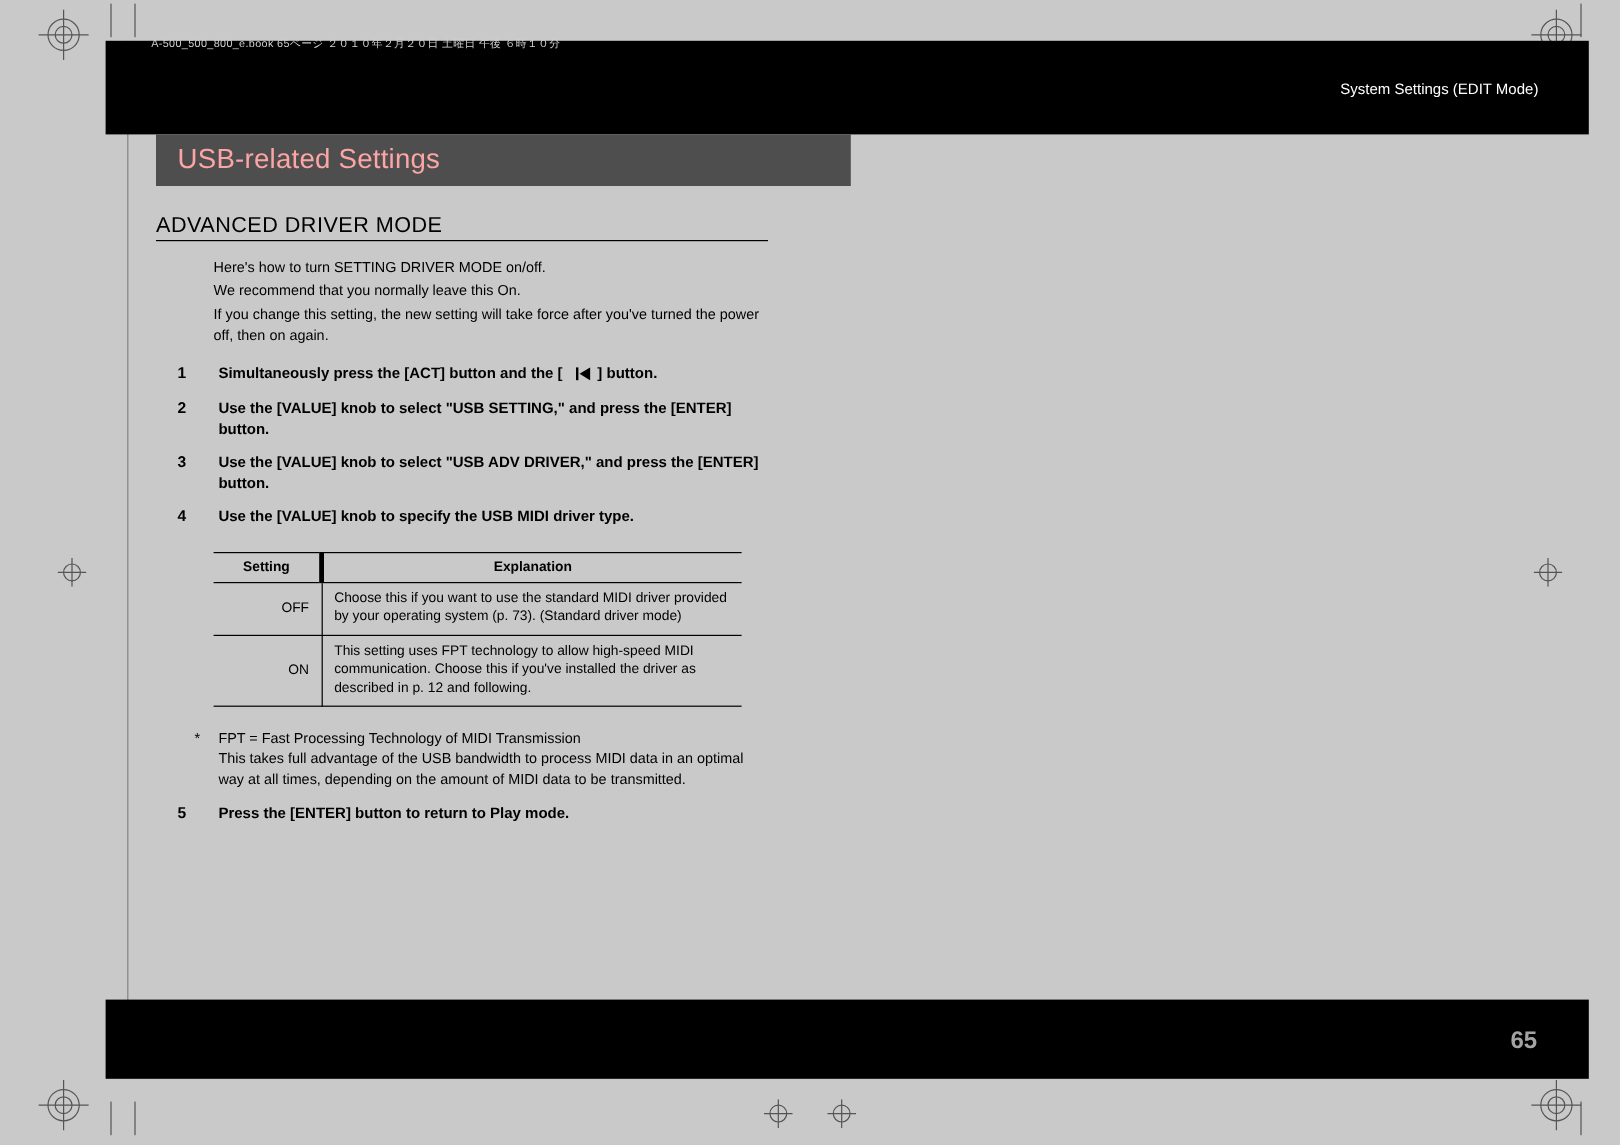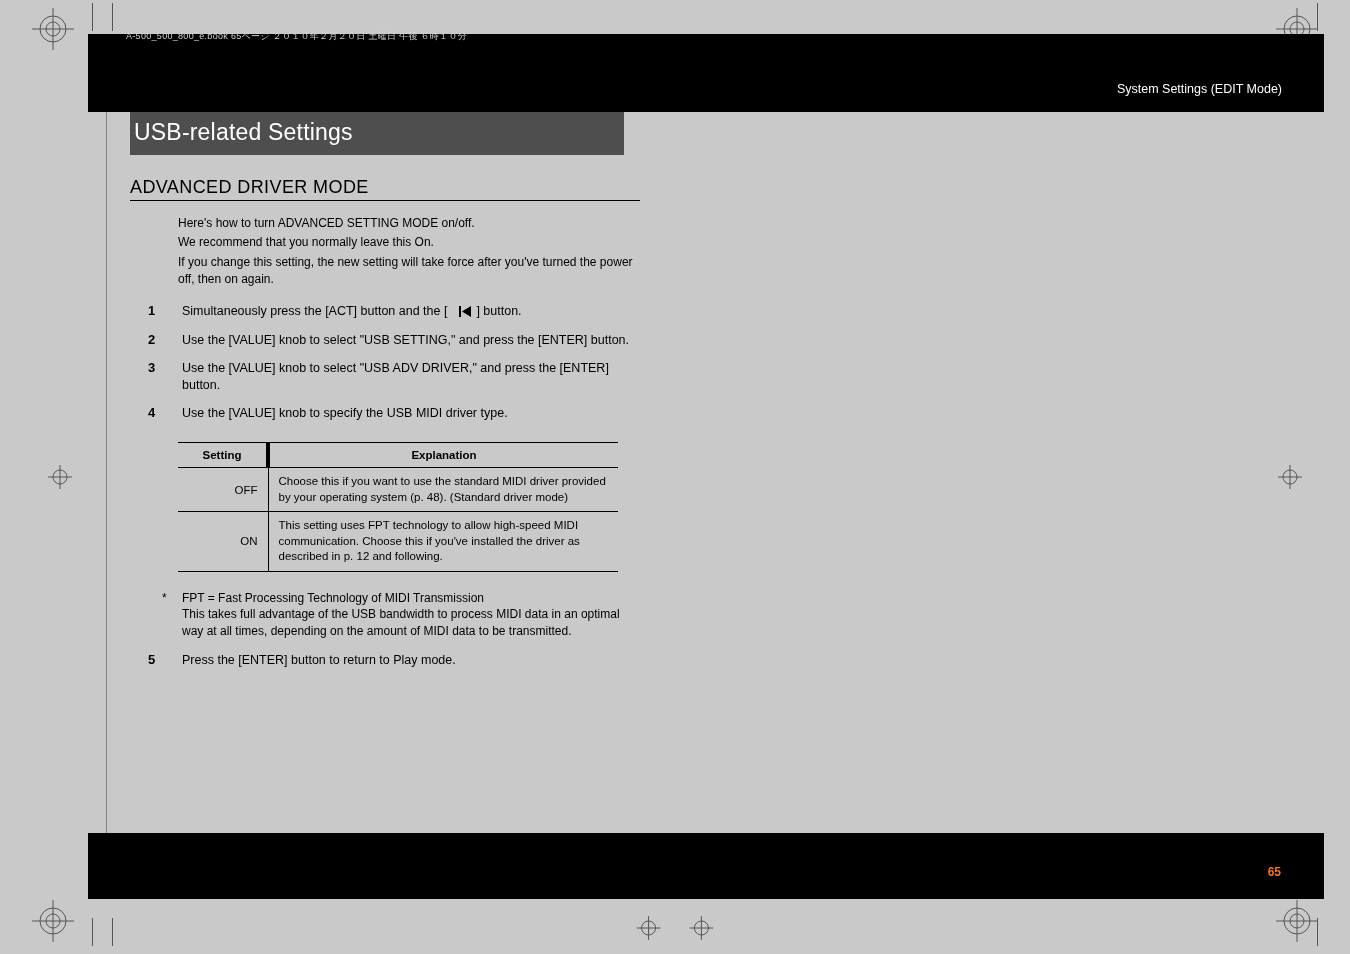--- a/index.html
+++ b/index.html
@@ -48,36 +48,36 @@
     }
     .mid-target svg { display:block; }
     .mt-left { left: 48px; top: 50%; transform: translateY(-50%); }
     .mt-right { right: 48px; top: 50%; transform: translateY(-50%); }
     .mt-bottom-left { left: 50%; bottom: 14px; transform: translateX(-160%); }
     .mt-bottom-right { left: 50%; bottom: 14px; transform: translateX(60%); }
 
     
     .breadcrumb {
       position: absolute;
-      top: 82px;
+      top: 67px;
       right: 68px;
       color: #fff;
       font-size: 12.5px;
       font-weight: 400;
     }
 
     
     .page-number-box {
       position: absolute;
       bottom: 72px;
       right: 68px;
       background: #000;
-      color: #f97316;
+      color: #a3a3a3;
       font-weight: 700;
-      font-size: 12px;
+      font-size: 20px;
       padding: 3px 1px;
     }
 
     
     .left-rule {
       position: absolute;
       top: 34px;
       bottom: 55px;
       left: 106px;
       width: 1px;
@@ -89,26 +89,26 @@
     .page {
       position: absolute;
       top: 112px;
       left: 130px;
       right: 68px;
       bottom: 122px;
       background: transparent;
     }
 
     .section-title-bar {
-      width: 494px;
+      width: 579px;
       background: #4e4e4e;
-      color: #ffffff;
+      color: #fca5a5;
       font-size: 23px;
       font-weight: 400;
-      padding: 7px 4px 9px;
+      padding: 7px 18px 9px;
       letter-spacing: .2px;
     }
 
     .subheading-wrap {
       margin-top: 22px;
       width: 510px;
     }
     .subheading {
       font-size: 18px;
       letter-spacing: .4px;
@@ -141,21 +141,21 @@
       gap: 20px;
       margin-bottom: 10px;
     }
     .step-num {
       font-size: 13px;
       font-weight: 700;
       min-width: 14px;
     }
     .step-text {
       font-size: 12.5px;
-      font-weight: 400;
+      font-weight: 700;
       line-height: 1.4;
       flex: 1;
     }
     .step-text .inline-icon {
       display: inline-block;
       vertical-align: -2px;
       margin: 0 2px;
     }
 
     .settings-table {
@@ -296,21 +296,21 @@
 <div class="page">
 
   <div class="section-title-bar">USB-related Settings</div>
 
   <div class="subheading-wrap">
     <div class="subheading">ADVANCED DRIVER MODE</div>
     <div class="subheading-rule"></div>
   </div>
 
   <div class="intro">
-    <p>Here's how to turn ADVANCED SETTING MODE on/off.</p>
+    <p>Here's how to turn SETTING DRIVER MODE on/off.</p>
     <p>We recommend that you normally leave this On.</p>
     <p>If you change this setting, the new setting will take force after you've turned the power off, then on again.</p>
   </div>
 
   <div class="steps">
     <div class="step">
       <div class="step-num">1</div>
       <div class="step-text">
         <span>Simultaneously press the [ACT] button and the [</span>
         <span class="inline-icon">
@@ -339,21 +339,21 @@
   <table class="settings-table">
     <thead>
       <tr>
         <th class="col-setting">Setting</th>
         <th class="col-expl">Explanation</th>
       </tr>
     </thead>
     <tbody>
       <tr>
         <td class="col-setting">OFF</td>
-        <td class="col-expl">Choose this if you want to use the standard MIDI driver provided by your operating system (p. 48). (Standard driver mode)</td>
+        <td class="col-expl">Choose this if you want to use the standard MIDI driver provided by your operating system (p. 73). (Standard driver mode)</td>
       </tr>
       <tr>
         <td class="col-setting">ON</td>
         <td class="col-expl">This setting uses FPT technology to allow high-speed MIDI communication. Choose this if you've installed the driver as described in p. 12 and following.</td>
       </tr>
     </tbody>
   </table>
 
   <div class="footnote">
     <div class="ast">*</div>

